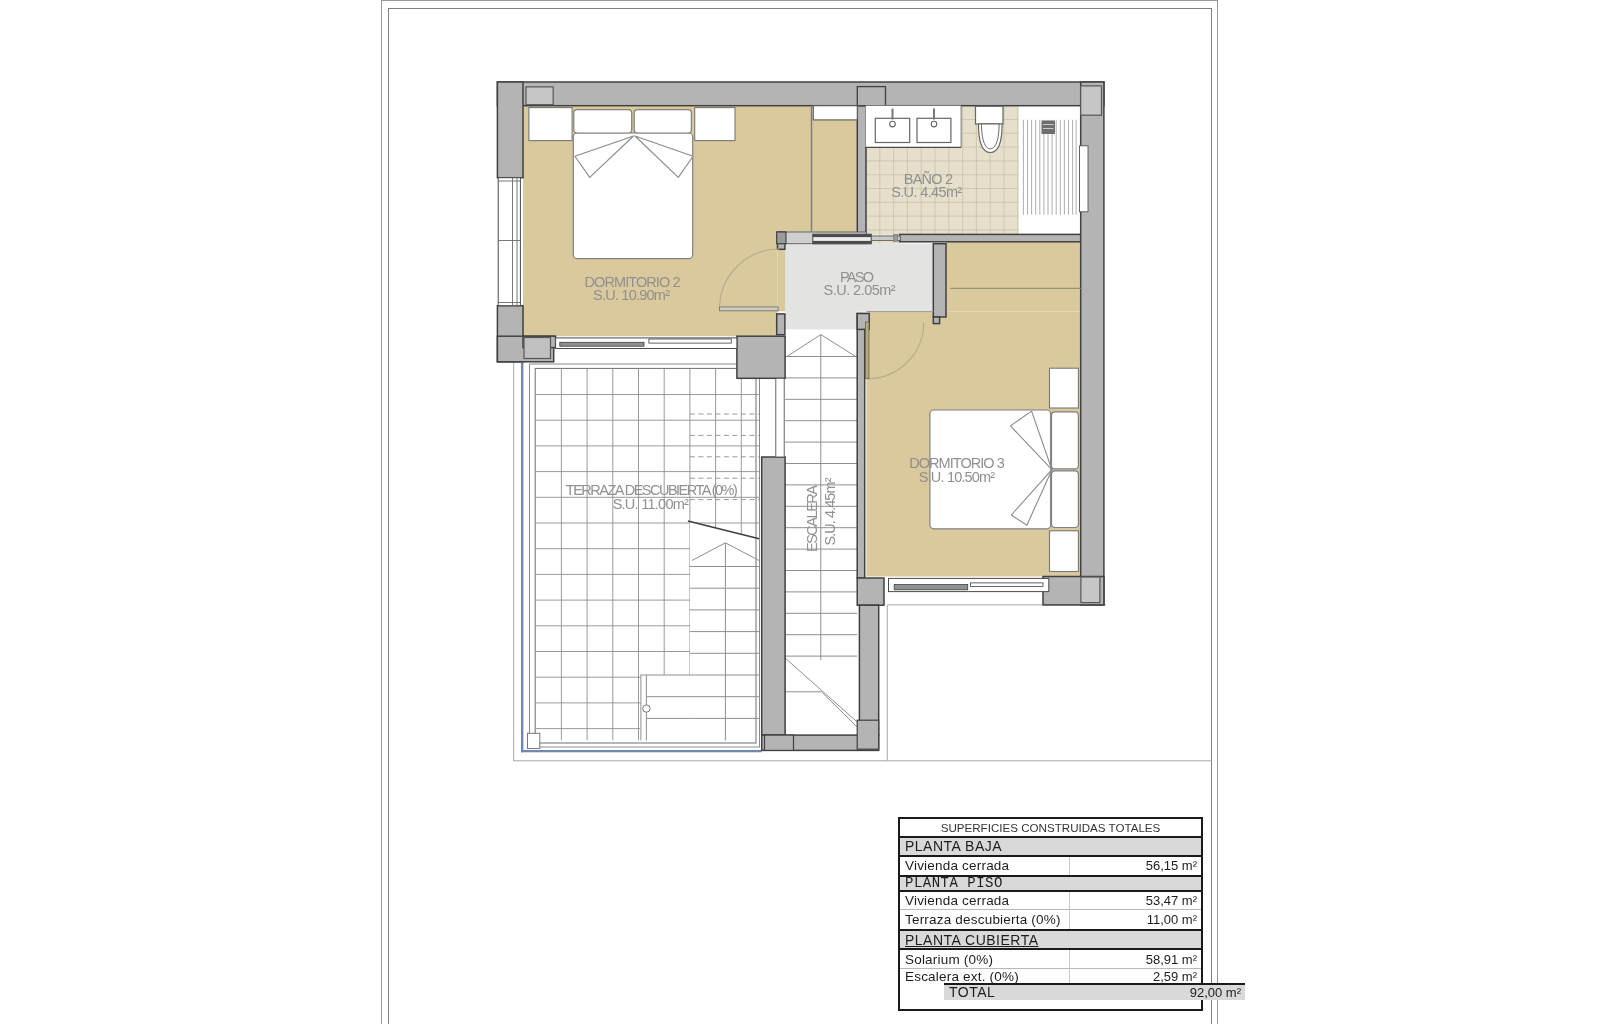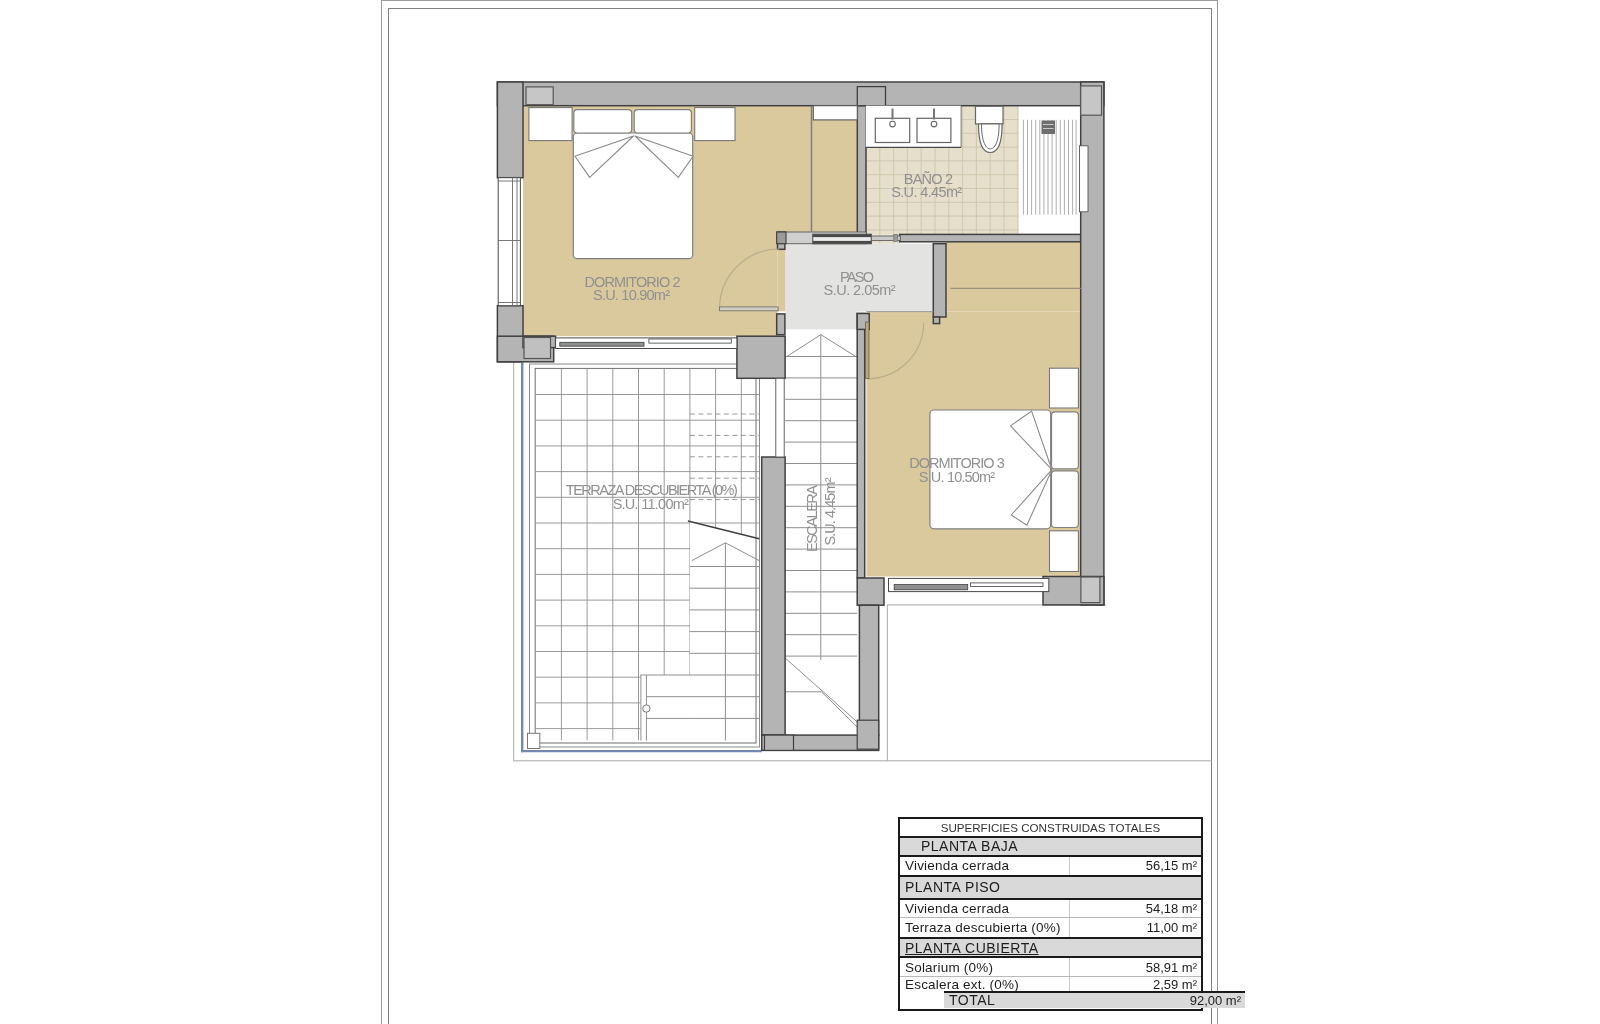--- a/index.html
+++ b/index.html
@@ -314,34 +314,34 @@
     <text x="957" y="482" textLength="76.4">S.U. 10.50m²</text>
     <text x="651.8" y="495.2" textLength="172">TERRAZA DESCUBIERTA (0%)</text>
     <text x="650.8" y="509" textLength="76.3">S.U. 11.00m²</text>
     <text x="812" y="523" textLength="67" transform="rotate(-90 812 518.5)">ESCALERA</text>
     <text x="830.7" y="516" textLength="68" transform="rotate(-90 830.7 511.5)">S.U. 4.45m²</text>
   </g>
 </svg>
 
 <div id="tbl">
   <div class="row hdr" style="height:17px;text-align:center;">SUPERFICIES CONSTRUIDAS TOTALES</div>
-  <div class="row grey bt" style="height:18.8px;padding-left:16px;">
+  <div class="row grey bt" style="height:18.8px;">
       <span class="nm">PLANTA BAJA</span>
     </div>
   <div class="row bt" style="height:19.9px;">
       <span class="nm">Vivienda cerrada</span>
       <span class="vl">56,15 m²</span>
       <span class="dv"></span>
     </div>
-  <div class="row grey bt" style="height:23px;">
+  <div class="row grey bt" style="height:15px;font-family:Liberation Mono, monospace;">
       <span class="nm">PLANTA PISO</span>
     </div>
   <div class="row bt" style="height:19.8px;">
       <span class="nm">Vivienda cerrada</span>
-      <span class="vl">54,18 m²</span>
+      <span class="vl">53,47 m²</span>
       <span class="dv"></span>
     </div>
   <div class="row tt" style="height:19.8px;">
       <span class="nm">Terraza descubierta (0%)</span>
       <span class="vl">11,00 m²</span>
       <span class="dv"></span>
     </div>
   <div class="row grey bt" style="height:19px;text-decoration:underline;">
       <span class="nm">PLANTA CUBIERTA</span>
     </div>

